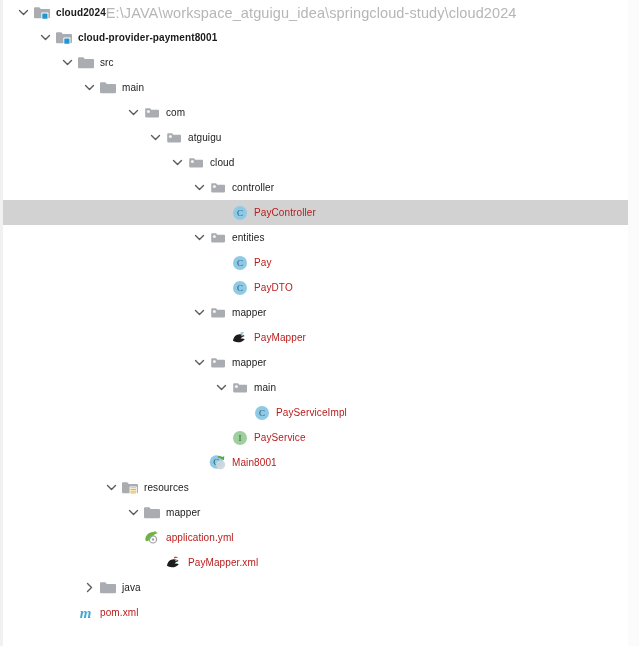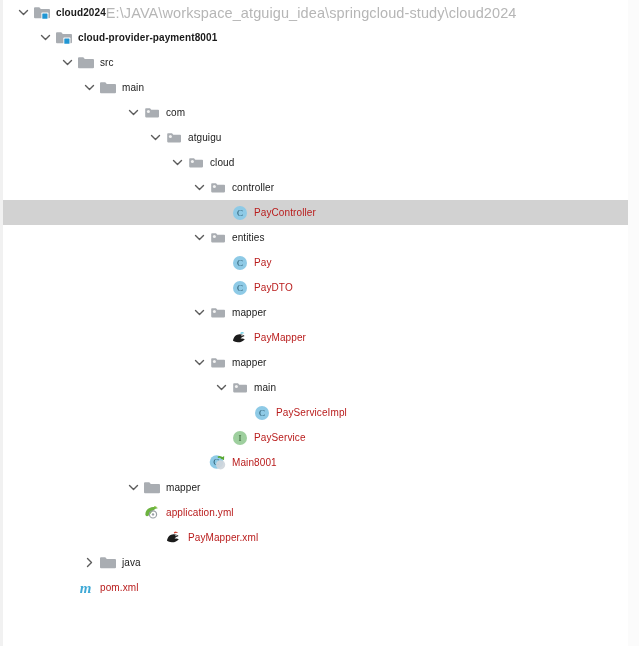--- a/index.html
+++ b/index.html
@@ -341,20 +341,39 @@
           <circle cx="8.5" cy="9" r="6.8" fill="#8ecae6"></circle>
           <text x="8.2" y="12.3" font-family="Liberation Serif, serif" font-size="9" fill="#26566b" text-anchor="middle">C</text>
           <circle cx="12.6" cy="11.8" r="4.6" fill="#cfd6dc" opacity="0.92"></circle>
           <path d="M9.8 4.2 a5.3 5.3 0 0 1 5.0 1.2" fill="none" stroke="#5aa832" stroke-width="1.7"></path>
           <path d="M16.2 3.0 L16.0 7.2 L12.4 5.3 Z" fill="#5aa832"></path>
         </svg>
       </span>
       <span class="label green">Main8001</span>
     </div>
     <div class="row">
+      <div class="indent" style="width: 100px;"></div>
+      <span class="twisty">
+        <svg width="11" height="11" viewBox="0 0 11 11">
+          <path d="M1.5 3.5 L5.5 7.5 L9.5 3.5" fill="none" stroke="#5c5c5c" stroke-width="1.4" stroke-linecap="round" stroke-linejoin="round"></path>
+        </svg>
+      </span>
+      <span class="icon">
+        <svg width="18" height="18" viewBox="0 0 18 18">
+          <path d="M1 4.2 A1 1 0 0 1 2 3.2 H6.3 L7.8 5.0 H16 A1 1 0 0 1 17 6.0 V13.2 A1 1 0 0 1 16 14.2 H2 A1 1 0 0 1 1 13.2 Z" fill="#a9adb2"></path>
+          <rect x="8.6" y="7.4" width="7.2" height="8" rx="0.6" fill="#ffffff"></rect>
+          <rect x="9.4" y="8.3" width="5.6" height="1" fill="#e8b53a"></rect>
+          <rect x="9.4" y="10.0" width="5.6" height="1" fill="#e8b53a"></rect>
+          <rect x="9.4" y="11.7" width="5.6" height="1" fill="#e8b53a"></rect>
+          <rect x="9.4" y="13.4" width="5.6" height="1" fill="#e8b53a"></rect>
+        </svg>
+      </span>
+      <span class="label">resources</span>
+    </div>
+    <div class="row">
       <div class="indent" style="width: 122px;"></div>
       <span class="twisty">
         <svg width="11" height="11" viewBox="0 0 11 11">
           <path d="M1.5 3.5 L5.5 7.5 L9.5 3.5" fill="none" stroke="#5c5c5c" stroke-width="1.4" stroke-linecap="round" stroke-linejoin="round"></path>
         </svg>
       </span>
       <span class="icon">
         <svg width="18" height="18" viewBox="0 0 18 18">
           <path d="M1 4.2 A1 1 0 0 1 2 3.2 H6.3 L7.8 5.0 H16 A1 1 0 0 1 17 6.0 V13.2 A1 1 0 0 1 16 14.2 H2 A1 1 0 0 1 1 13.2 Z" fill="#a9adb2"></path>
         </svg>

